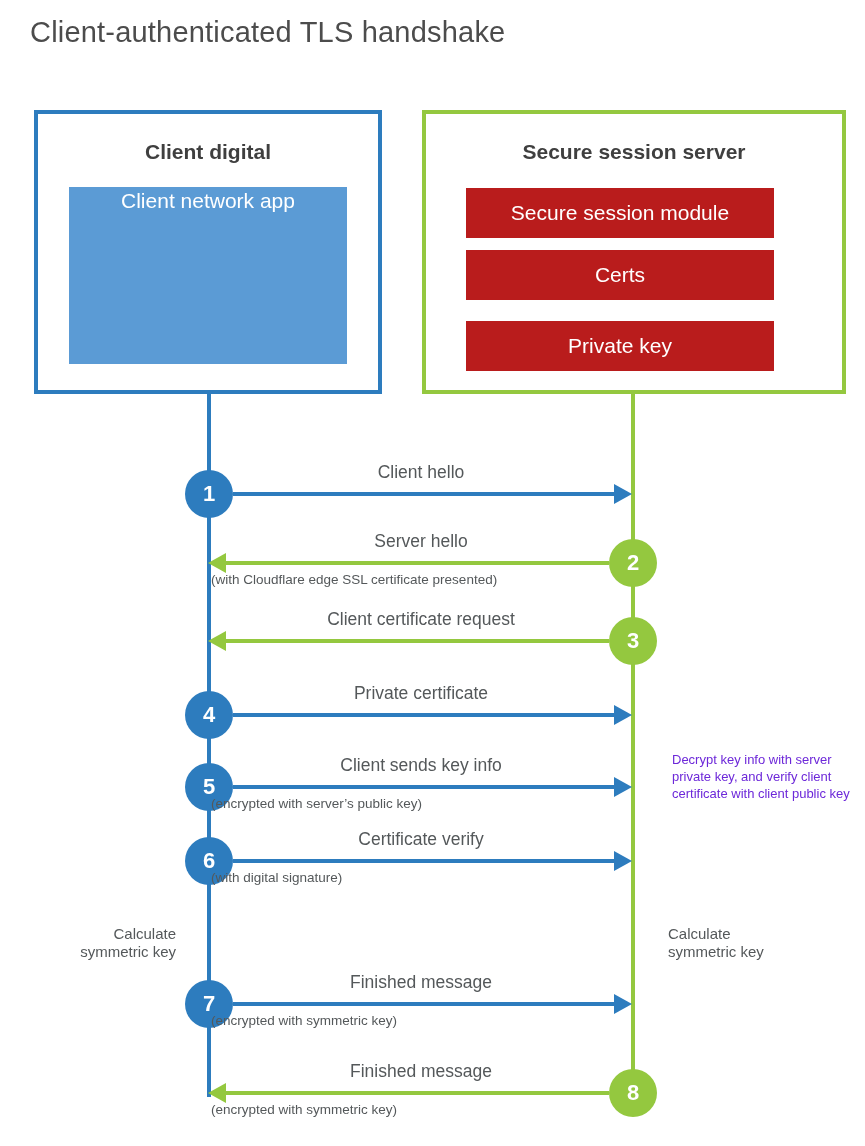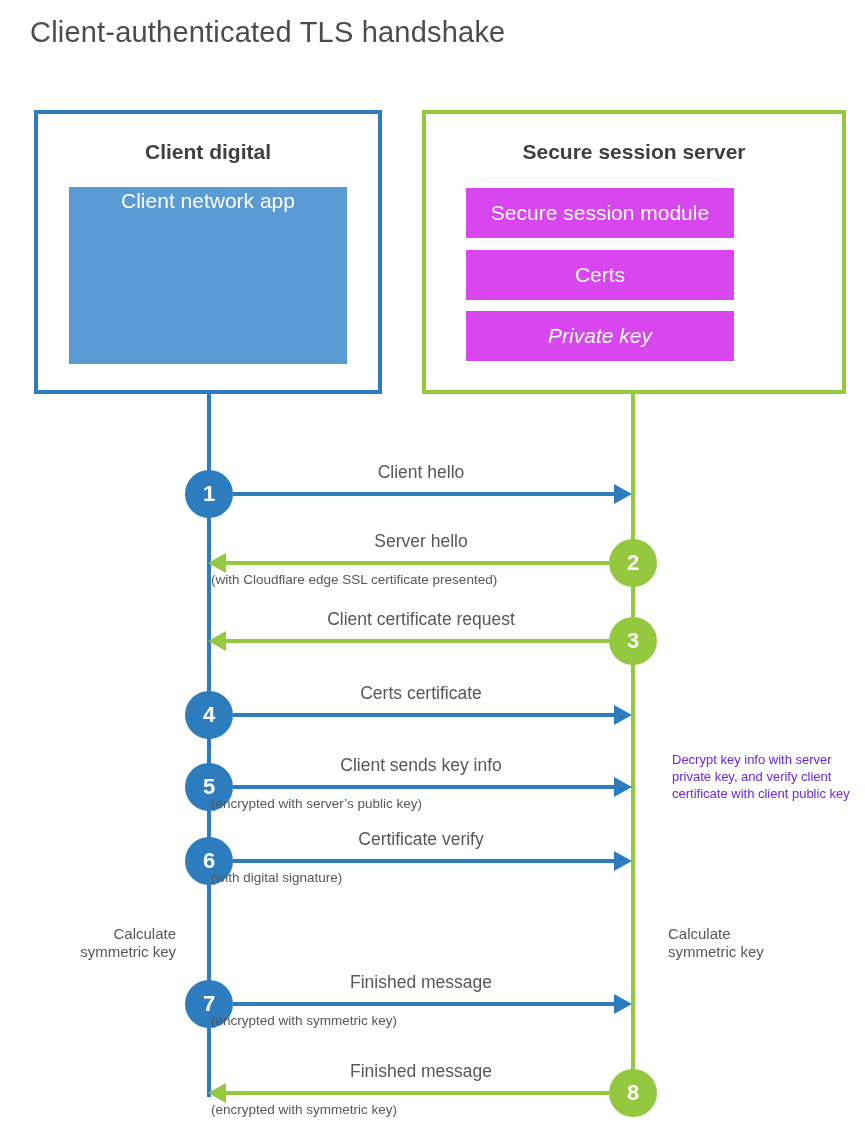--- a/index.html
+++ b/index.html
@@ -20,25 +20,25 @@
     margin-top:26px; text-align:center; font-weight:bold;
     font-size:21px; color:#3f3f3f;
   }
   .client-inner {
     position:absolute; left:31px; top:73px; width:278px; height:177px;
     background:#5b9bd5; color:#ffffff; font-size:21px;
     display:flex; align-items:flex-start; justify-content:center; text-align:center;
     line-height:1.3; padding:0 30px; box-sizing:border-box;
   }
   .bar {
-    position:absolute; left:40px; width:268px; height:50px;
-    background:#d946ef; color:#ffffff; font-size:21px;
+    position:absolute; left:40px; width:308px; height:50px;
+    background:#b91c1c; color:#ffffff; font-size:21px;
     display:flex; align-items:center; justify-content:center;
   }
-  .bar1 { top:74px; } .bar2 { top:136px; } .bar3 { top:197px;font-style:italic; }
+  .bar1 { top:74px; } .bar2 { top:136px; } .bar3 { top:207px; }
   
   .vline { position:absolute; top:394px; width:4px; }
   .blue-line  { left:207px; height:703px; background:#2d7cbe; }
   .green-line { left:631px; height:699px; background:#94c83f; }
   
   .step { position:absolute; left:0; width:865px; height:0; }
   .s1 { top:494px; } .s2 { top:563px; } .s3 { top:641px; } .s4 { top:715px; }
   .s5 { top:787px; } .s6 { top:861px; } .s7 { top:1004px; } .s8 { top:1093px; }
   .step .shaft { position:absolute; top:-2px; height:4px; }
   .step.from-client .shaft { left:233px; width:383px; background:#2d7cbe; }
@@ -119,21 +119,21 @@
   <div class="step s3 from-server">
     <div class="label">Client certificate request</div>
     <div class="shaft"></div>
     <div class="head"></div>
     <div class="circle">
         <span>3</span>
       </div>
   </div>
 
   <div class="step s4 from-client">
-    <div class="label">Certs certificate</div>
+    <div class="label">Private certificate</div>
     <div class="shaft"></div>
     <div class="head"></div>
     <div class="circle">
         <span>4</span>
       </div>
   </div>
 
   <div class="step s5 from-client">
     <div class="label">Client sends key info</div>
     <div class="shaft"></div>

